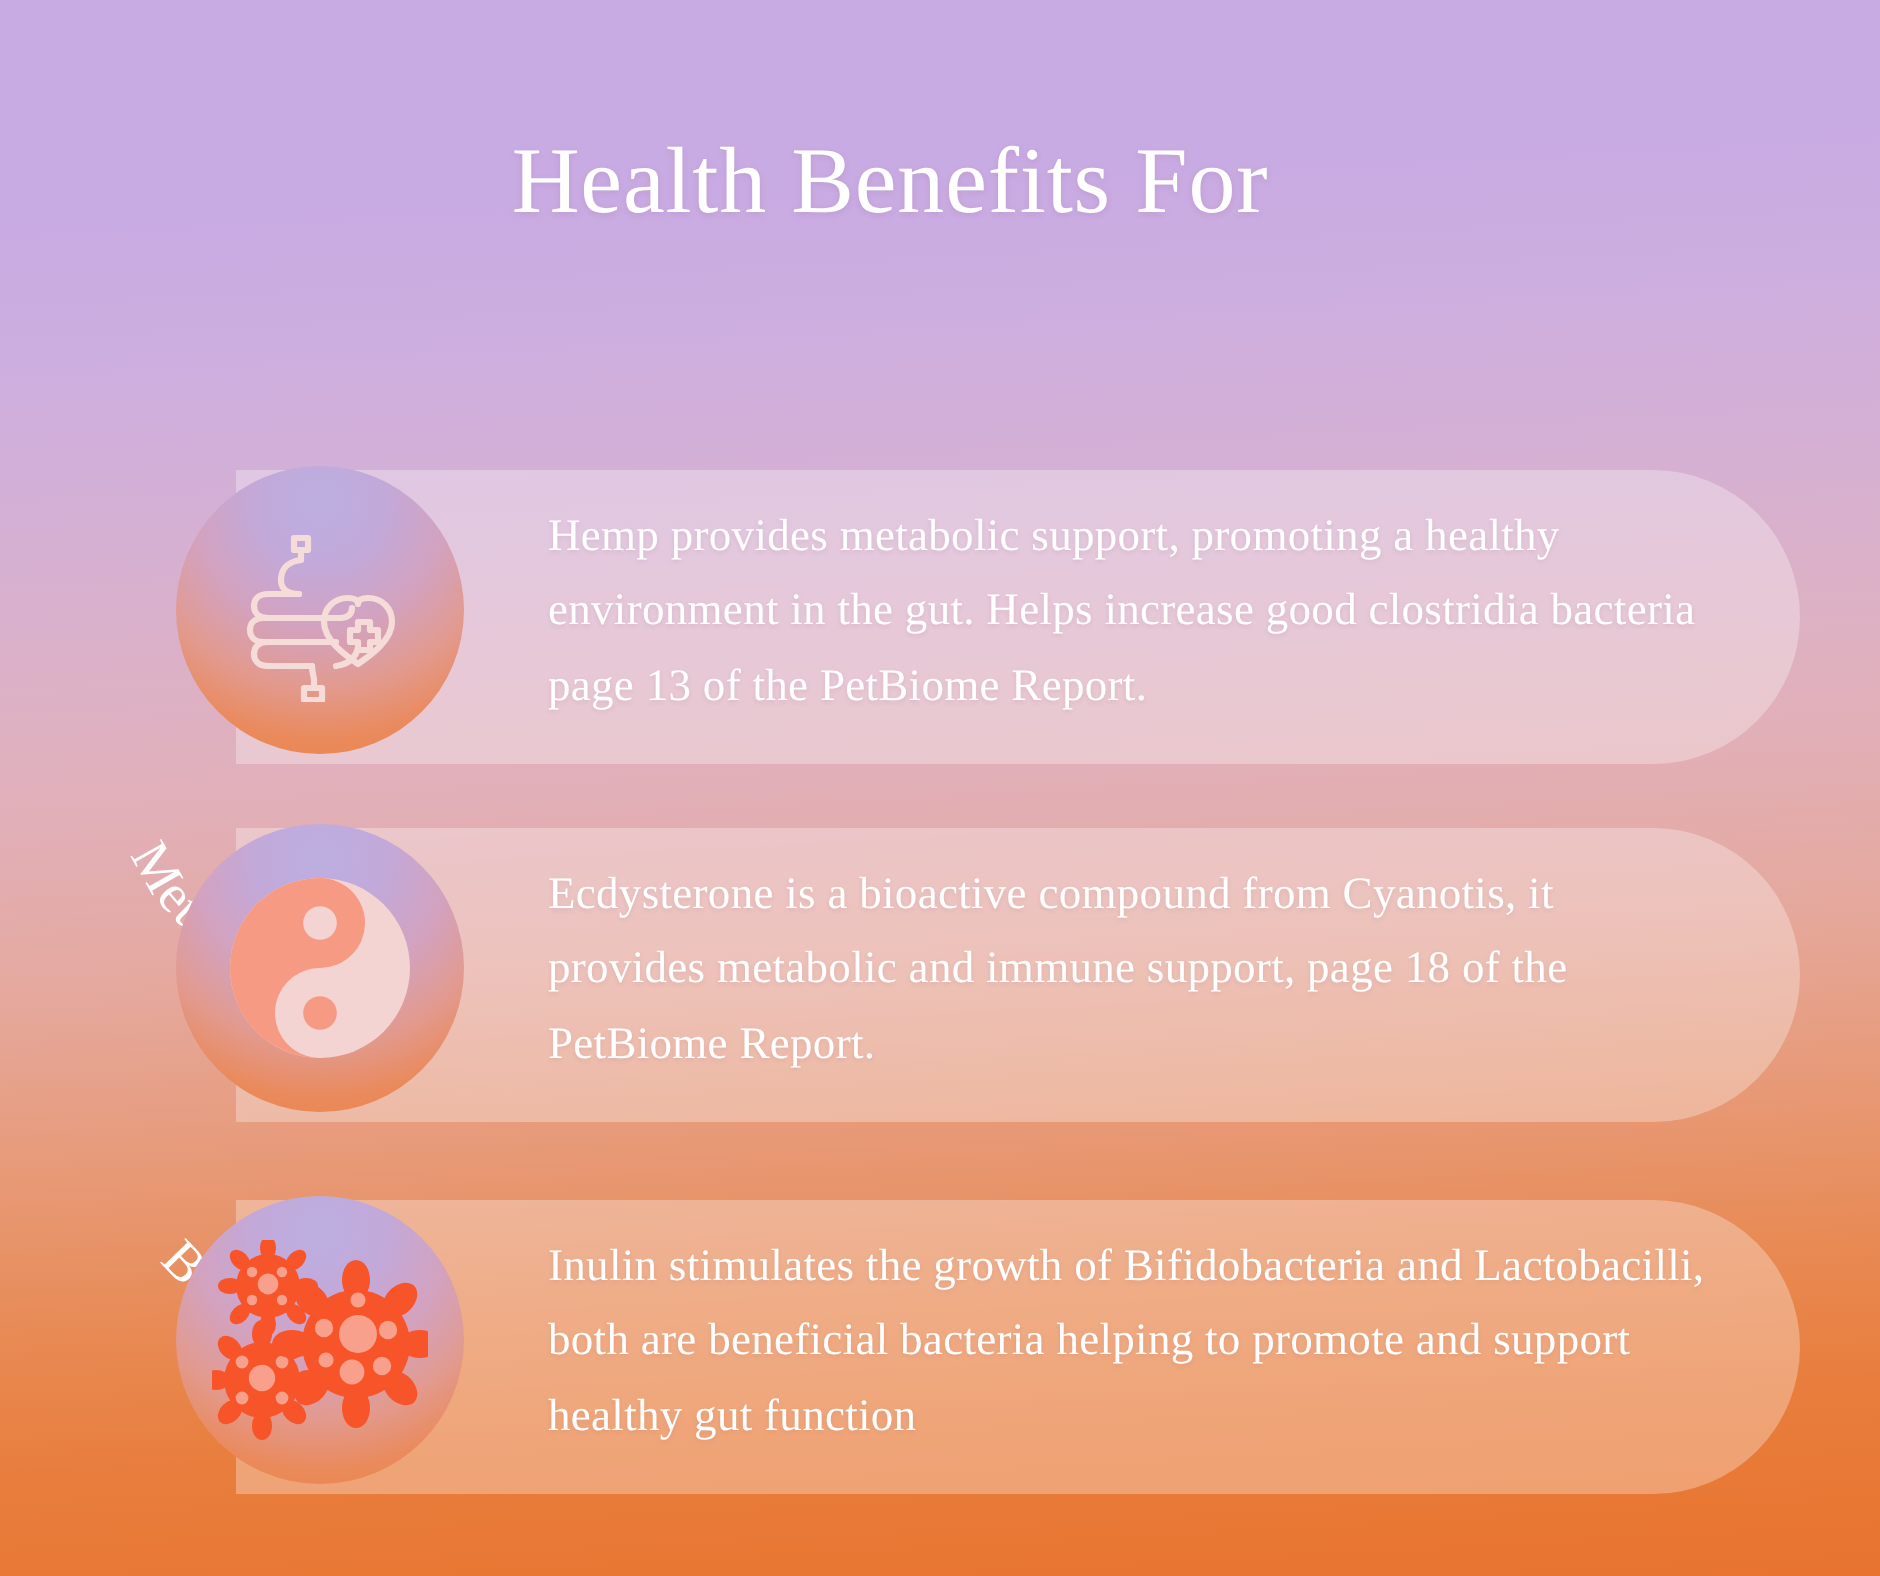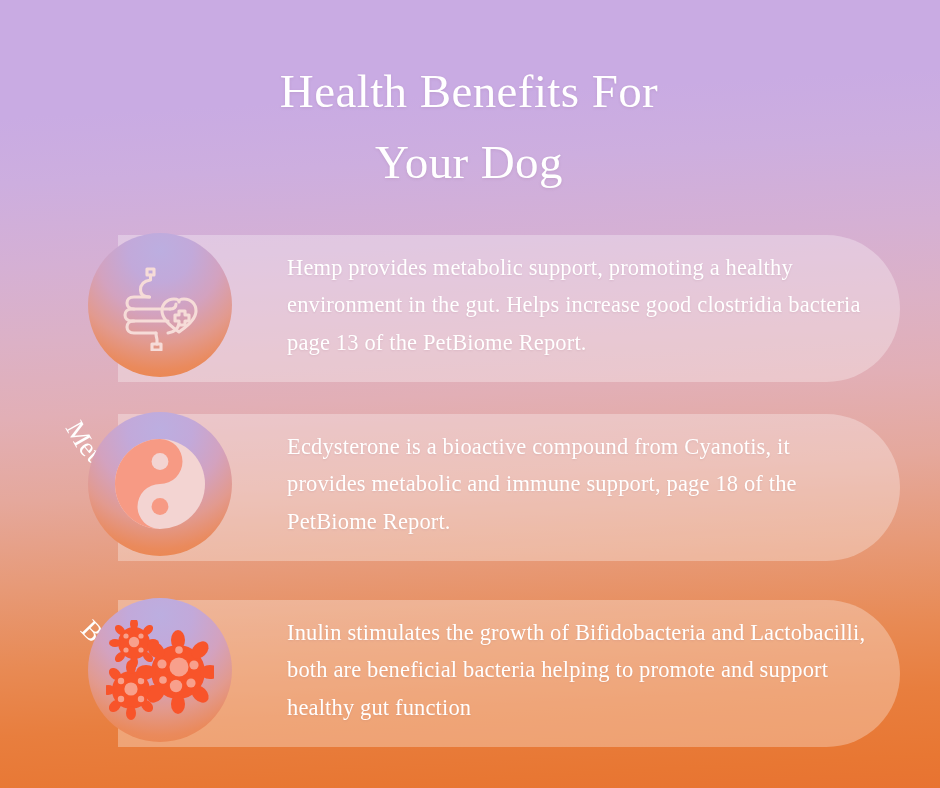--- a/index.html
+++ b/index.html
@@ -37,21 +37,20 @@
     left: 0;
     top: 56px;
     width: 890px;
     text-align: center;
     color: #ffffff;
     font-size: 47px;
     line-height: 1.52;
     letter-spacing: 0.4px;
     font-weight: normal;
     text-shadow: 0 1px 3px rgba(140,90,120,0.18);
-    padding-left: 24px;
   }
   .title-line { display: block; }
 
   
   .row {
     position: absolute;
     left: 118px;
   }
   .card {
     position: absolute;
@@ -71,21 +70,21 @@
     height: 100%;
     border-radius: 0 78px 78px 0;
     pointer-events: none;
   }
   .row-1 { top: 235px; }
   .row-2 { top: 414px; }
   .row-3 { top: 600px; }
 
   .card-text {
     position: absolute;
-    left: 169px;
+    left: 156px;
     top: 14px;
     width: 580px;
     color: #ffffff;
     font-size: 22.5px;
     line-height: 1.66;
     letter-spacing: 0.15px;
     text-shadow: 0 1px 2px rgba(150,95,110,0.14);
     font-family: Liberation Serif, serif;
   }
 
@@ -137,21 +136,20 @@
     letter-spacing: 0.6px;
   }
 </style>
 </head>
 <body>
 
 <div id="poster">
 
   <div class="title-block">
     <span class="title-line">Health Benefits For</span>
-    <span class="title-line">Your Dog</span>
   </div>
 
   <div class="row row-1">
     <div class="card"></div>
 
     <div class="card-text">Hemp provides metabolic support, promoting a healthy environment in the gut. Helps increase good clostridia bacteria page 13  of the PetBiome Report.</div>
 
     <div class="badge">
       <div class="badge-inner"></div>
       <svg class="glyph" width="92" height="92" viewBox="0 0 92 92">

